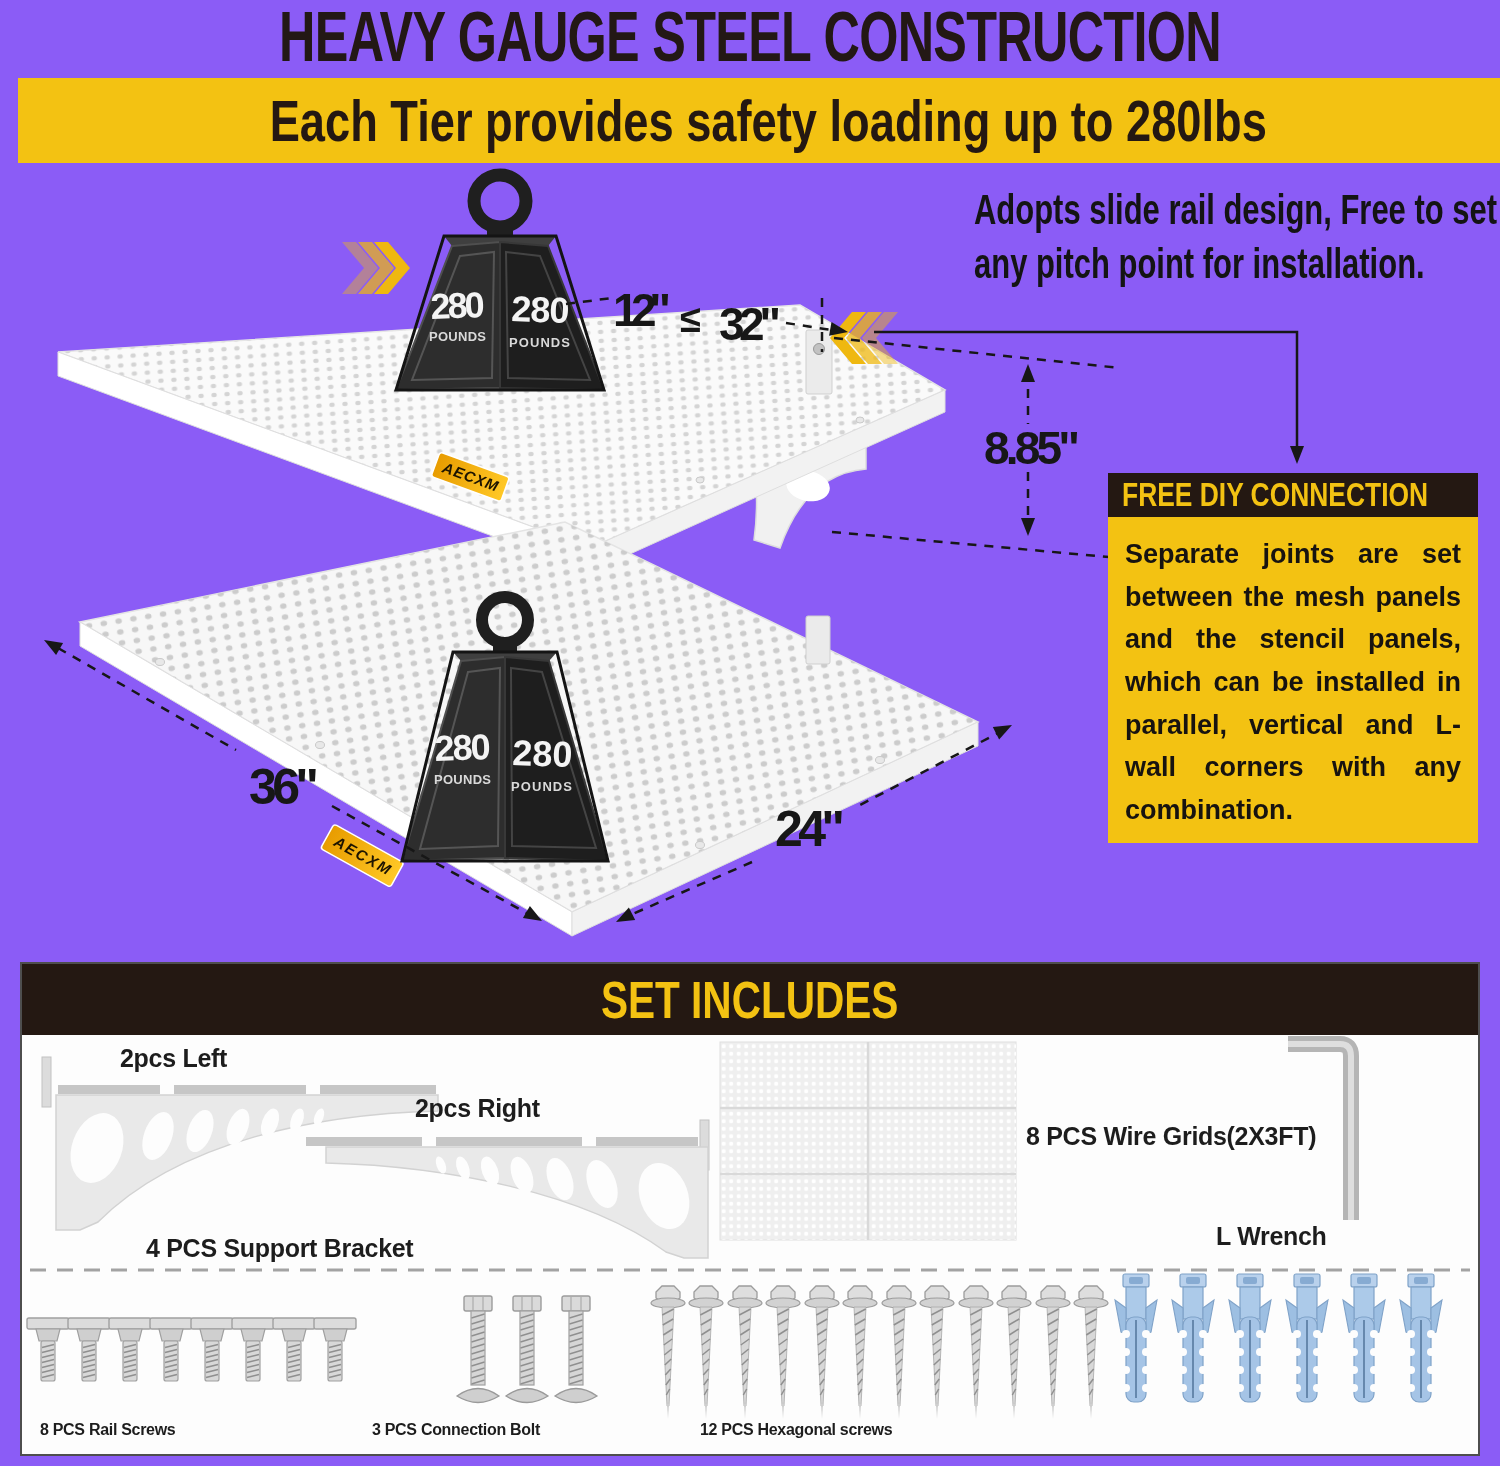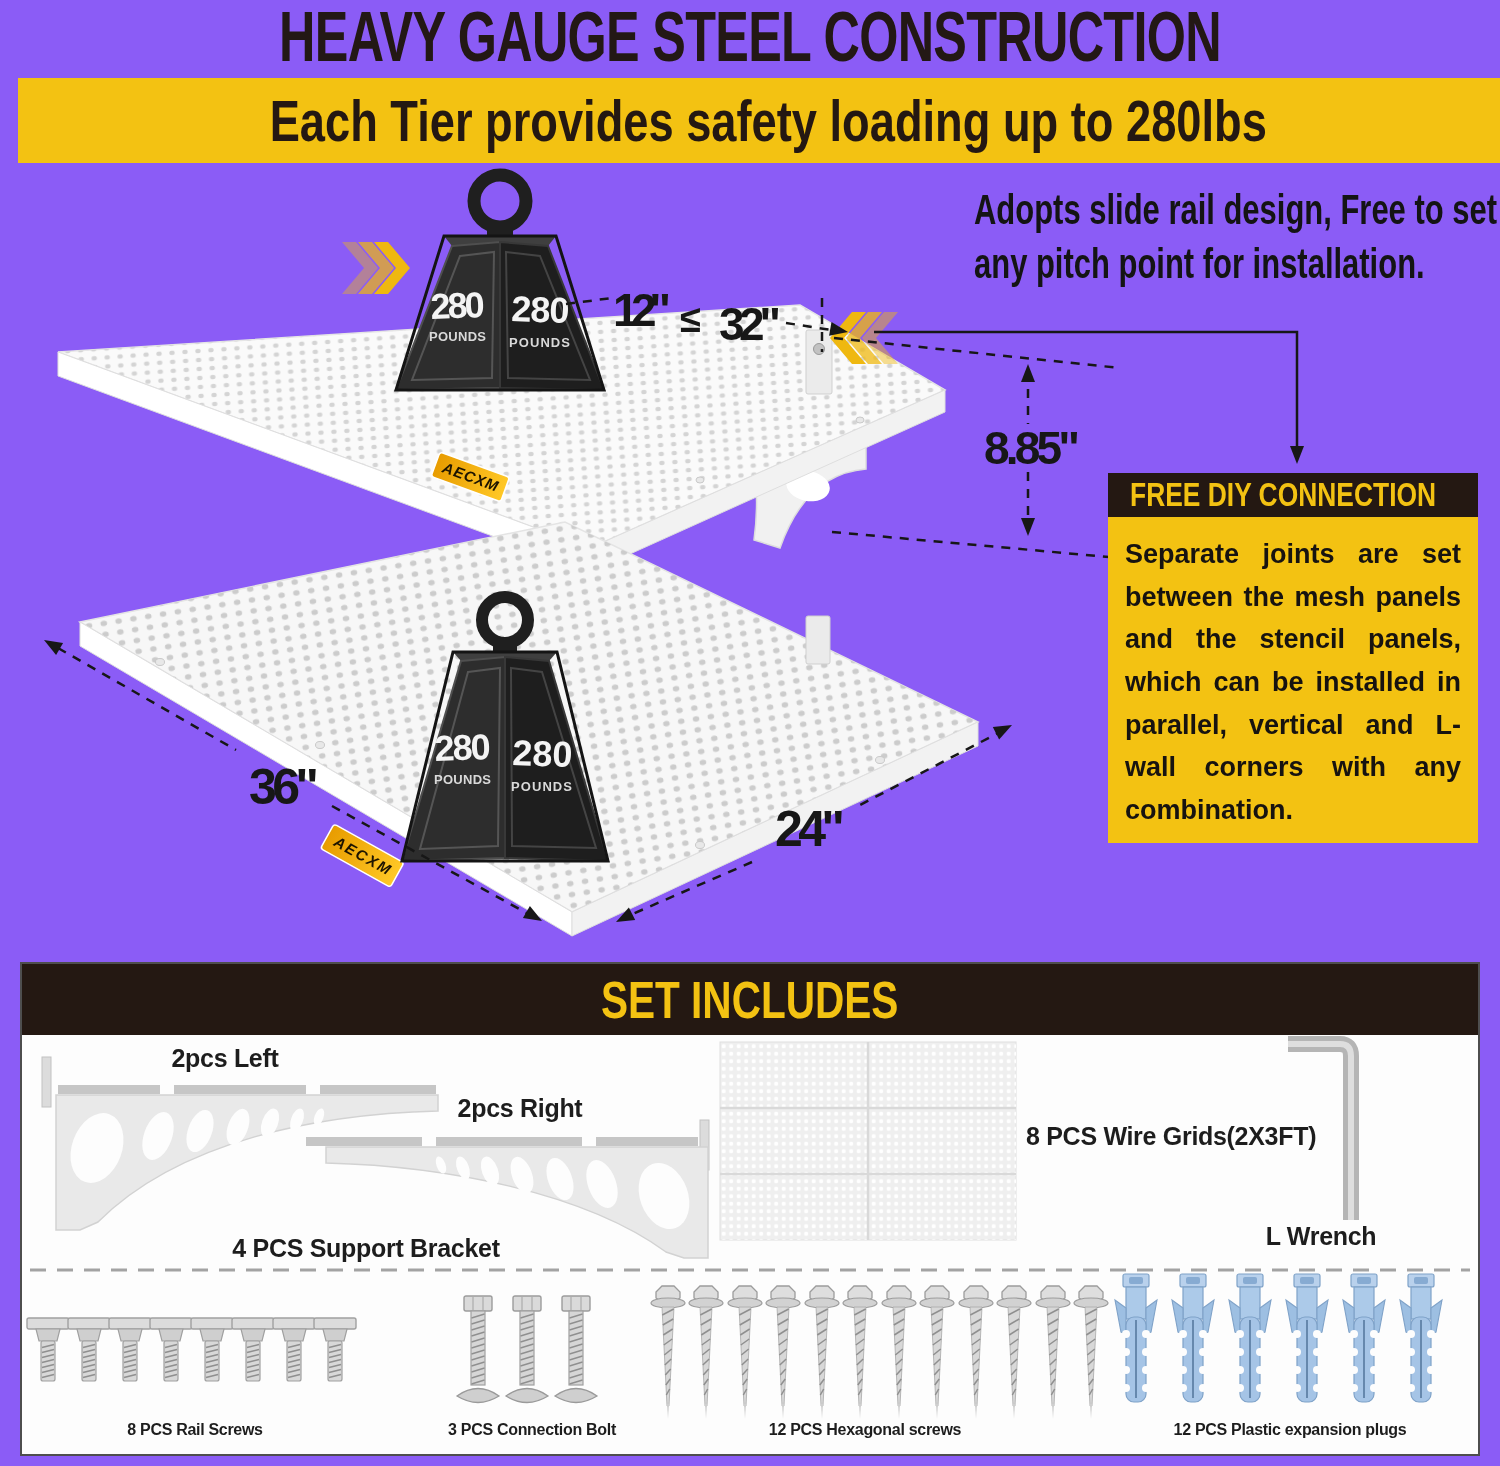--- a/index.html
+++ b/index.html
@@ -16,30 +16,30 @@
   
   #title{left:0;top:-4px;width:1500px;height:82px;}
   #title .cond{transform:scaleX(.72);font-size:70px;font-weight:700;letter-spacing:-1px;color:#231815;}
   #banner{left:18px;top:78px;width:1500px;height:85px;background:var(--yellow);}
   #banner .cond{transform:scaleX(.78);font-size:58px;font-weight:700;color:#241812;}
   #note{left:890px;top:182px;width:600px;text-align:center;}
   #note .condblock{transform:scaleX(.72);transform-origin:50% 0;font-size:43px;line-height:1.26;
         font-weight:700;color:#141414;white-space:nowrap;}
   
   #diy{left:1108px;top:473px;width:370px;}
-  #diy-header{height:44px;background:var(--dark);display:flex;align-items:center;padding-left:22px;}
+  #diy-header{height:44px;background:var(--dark);display:flex;align-items:center;padding-left:14px;}
   #diy-header .cond{transform:scaleX(.8);transform-origin:0 50%;font-size:33px;font-weight:700;color:var(--yellow);}
   #diy-body{background:var(--yellow);height:326px;box-sizing:border-box;padding:16px 17px 0;
         font-size:27px;font-weight:700;line-height:1.58;text-align:justify;color:#171310;}
   
   #panel{left:20px;top:962px;width:1460px;height:494px;background:#fdfdfd;
         border:2px solid #4e4e4e;box-sizing:border-box;}
   #panel-bar{height:71px;background:var(--dark);display:flex;align-items:center;justify-content:center;}
   #panel-bar .cond{transform:scaleX(.78);font-size:52px;font-weight:700;color:var(--yellow);}
-  .lbl{position:absolute;font-weight:700;font-size:25px;color:#1d1d1d;text-align:center;
+  .lbl{position:absolute;font-weight:700;font-size:25px;color:#1d1d1d;text-align:left;
        white-space:nowrap;letter-spacing:-0.3px;}
   .lbl.small{font-size:16px;}
   
   .dim{font:700 46px "Liberation Sans",sans-serif;fill:#171717;}
   .dim50{font:700 50px "Liberation Sans",sans-serif;fill:#171717;}
   .lte{font:700 38px "Liberation Sans",sans-serif;fill:#171717;}
   .w280{font:700 36px "Liberation Sans",sans-serif;fill:#f4f4f4;}
   .wlb{font:700 13px "Liberation Sans",sans-serif;fill:#d9d9d9;letter-spacing:1px;}
   .brandtxt{font:italic 700 15px "Liberation Sans",sans-serif;fill:#1d1400;}
   svg{position:absolute;display:block;}
@@ -394,15 +394,14 @@
   </svg>
 
   <div class="lbl" style="left:120px;top:1044px;width:210px">2pcs Left</div>
   <div class="lbl" style="left:415px;top:1094px;width:210px">2pcs Right</div>
   <div class="lbl" style="left:146px;top:1234px;width:440px">4 PCS Support Bracket</div>
   <div class="lbl" style="left:1026px;top:1122px;width:330px;text-align:left">8 PCS Wire Grids(2X3FT)</div>
   <div class="lbl" style="left:1216px;top:1222px;width:210px">L Wrench</div>
   <div class="lbl small" style="left:40px;top:1421px;width:310px">8 PCS Rail Screws</div>
   <div class="lbl small" style="left:372px;top:1421px;width:320px">3 PCS Connection Bolt</div>
   <div class="lbl small" style="left:700px;top:1421px;width:330px">12 PCS Hexagonal screws</div>
-  <div class="lbl small" style="left:1100px;top:1421px;width:380px">12 PCS Plastic expansion plugs</div>
 
 </div>
 
 </body></html>

